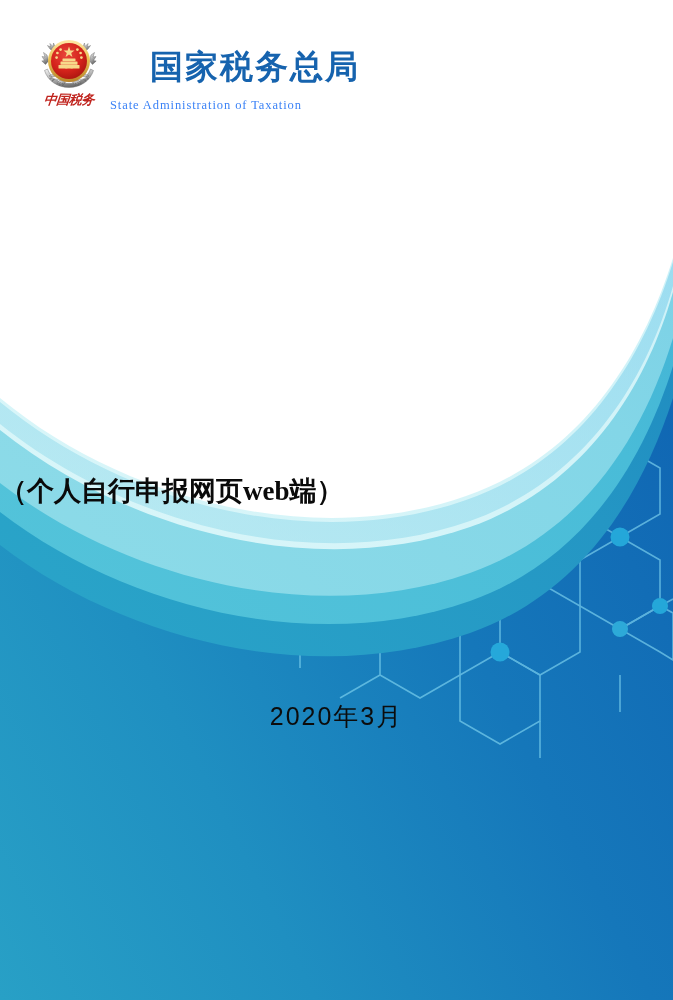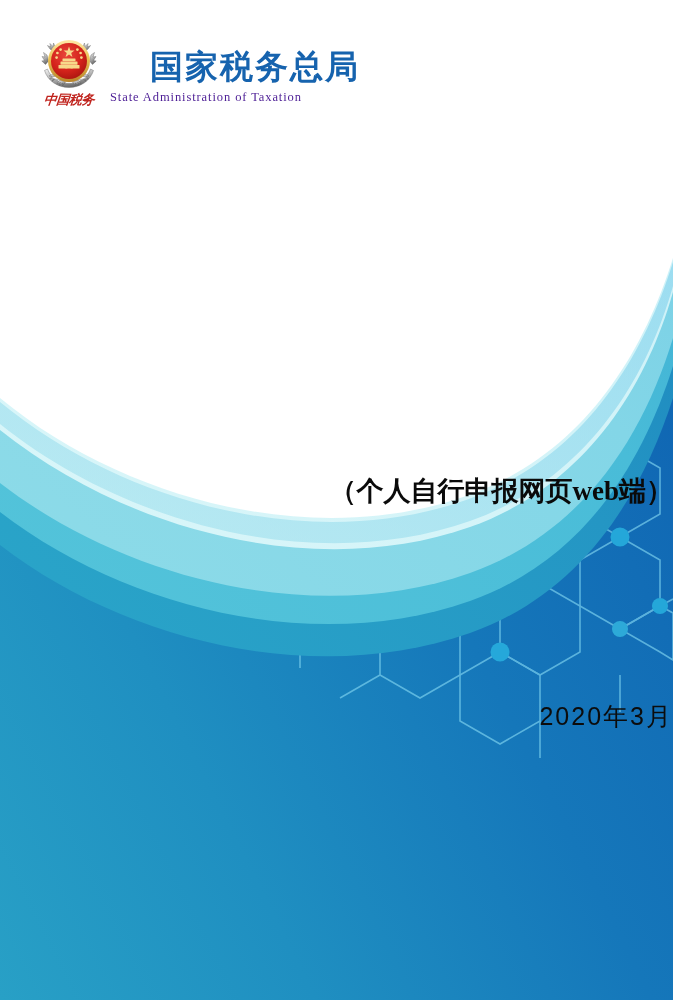--- a/index.html
+++ b/index.html
@@ -68,23 +68,23 @@
     color: #1663ae;
     letter-spacing: 2px;
     line-height: 1.04;
     white-space: nowrap;
     margin-left: 40px;
   }
   .logo-en {
     font-family: "Liberation Serif", "DejaVu Serif", serif;
     font-size: 12.5px;
     font-weight: 400;
-    color: #4c1d95;
+    color: #3b82f6;
     letter-spacing: 0.9px;
-    margin-top: 6px;
+    margin-top: 14px;
     white-space: nowrap;
   }
 
   
   .title-block {
     position: absolute;
     left: 0;
     right: 0;
     top: 276px;
     text-align: center;
@@ -138,37 +138,37 @@
     transform: scaleX(0.97);
   }
   .title-line-2 { margin-top: 8px; }
 
   
   .subtitle {
     position: absolute;
     left: 0;
     right: 0;
     top: 473px;
-    text-align: right;
+    text-align: left;
     z-index: 6;
     font-family: "Liberation Serif", "DejaVu Serif", serif;
     font-size: 27px;
     font-weight: 700;
     color: #0a0a0a;
     letter-spacing: 0px;
     white-space: nowrap;
   }
 
   
   .date-line {
     position: absolute;
     left: 0;
     right: 0;
     top: 700px;
-    text-align: right;
+    text-align: center;
     z-index: 6;
     font-family: "Liberation Sans", "DejaVu Sans", sans-serif;
     font-size: 25px;
     font-weight: 400;
     color: #0c0c0c;
     letter-spacing: 2px;
     white-space: nowrap;
   }
 </style>
 </head>

